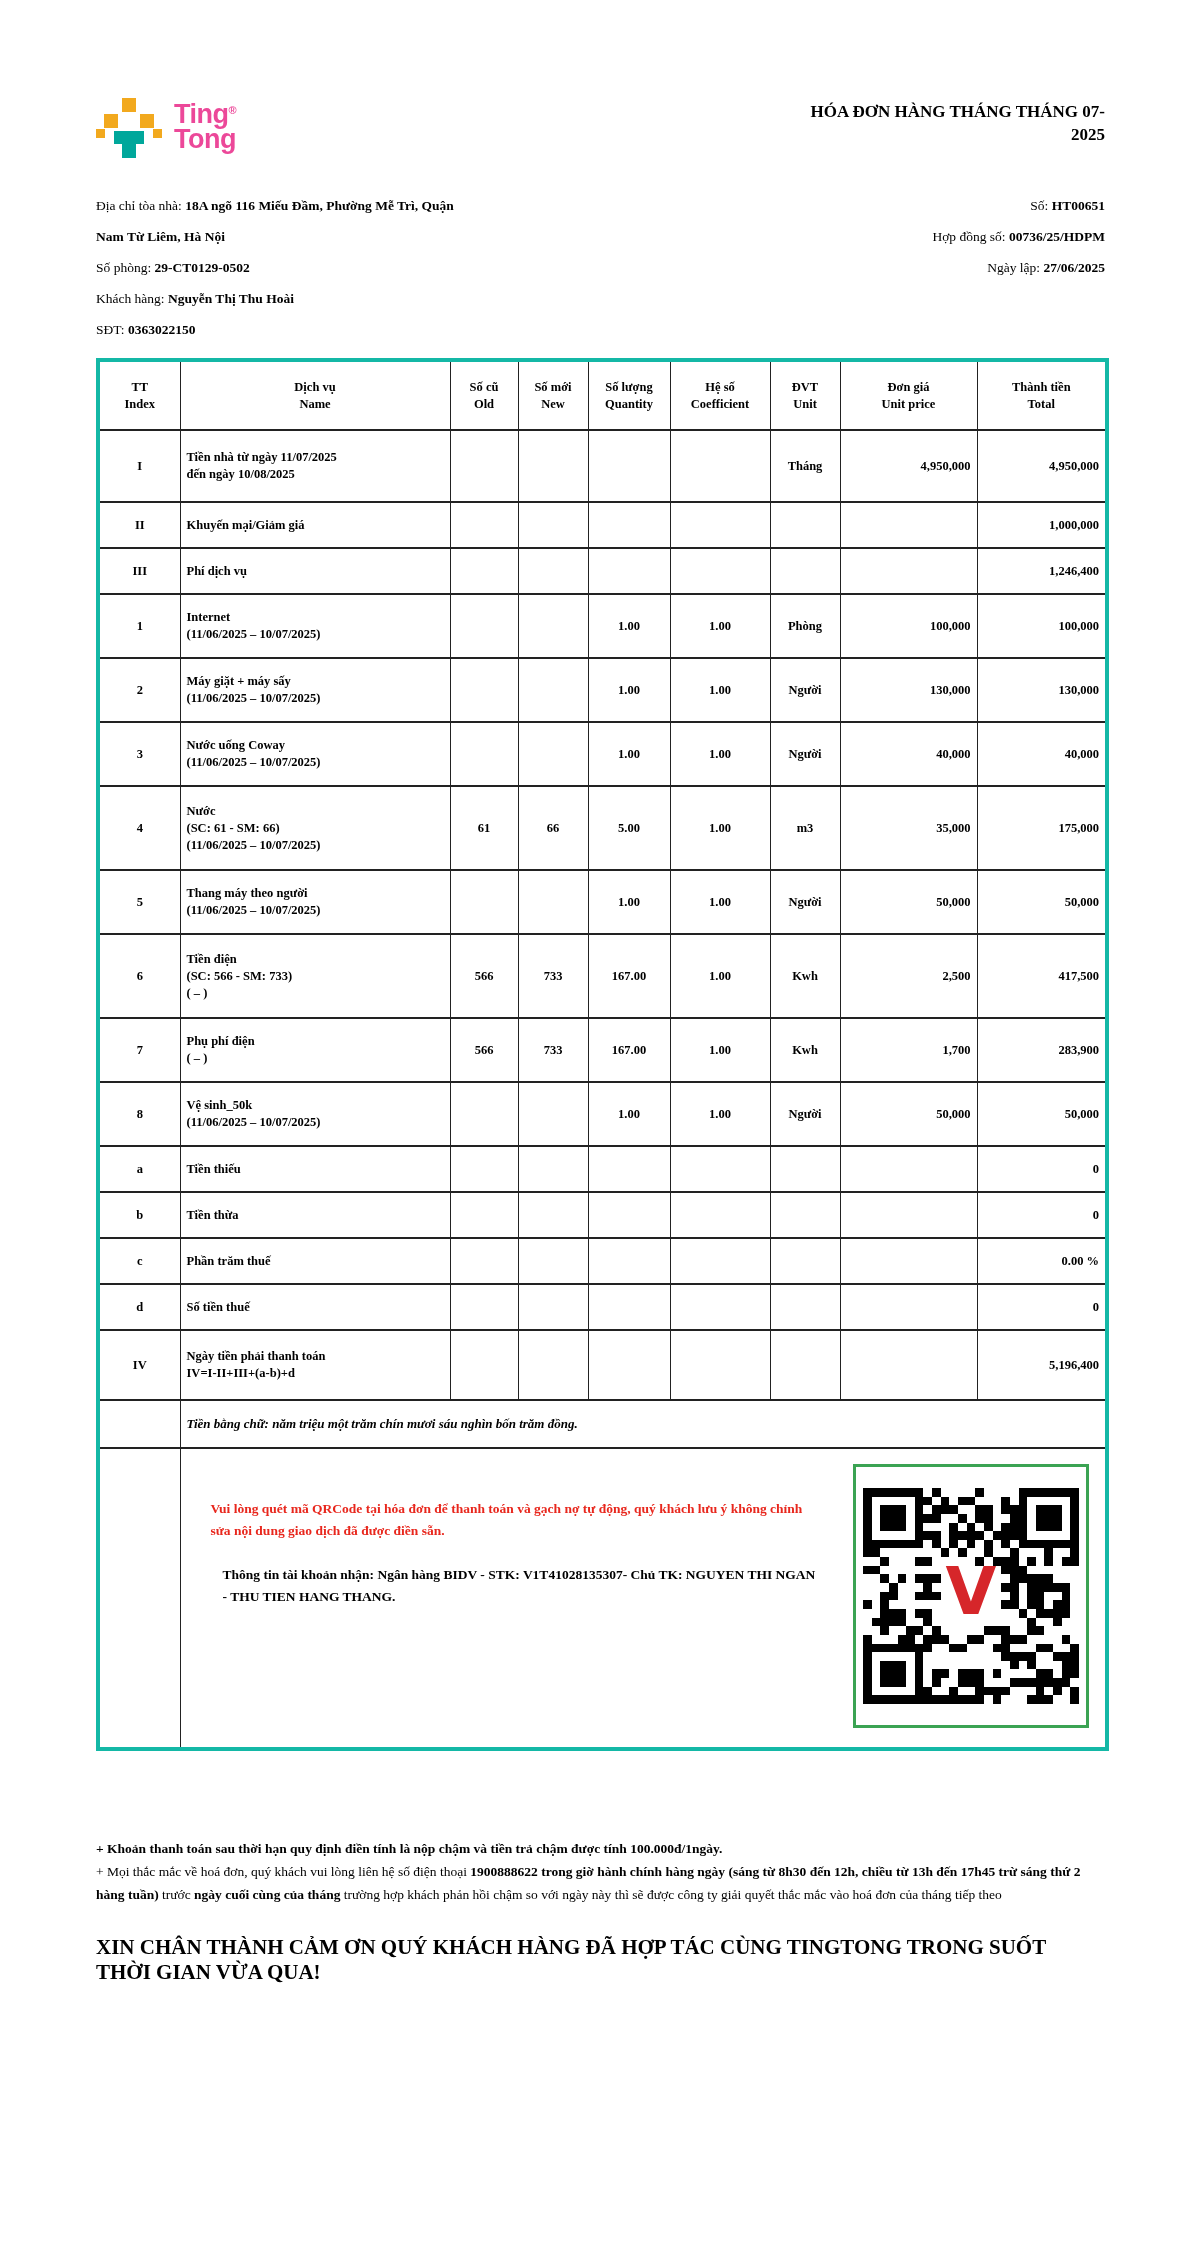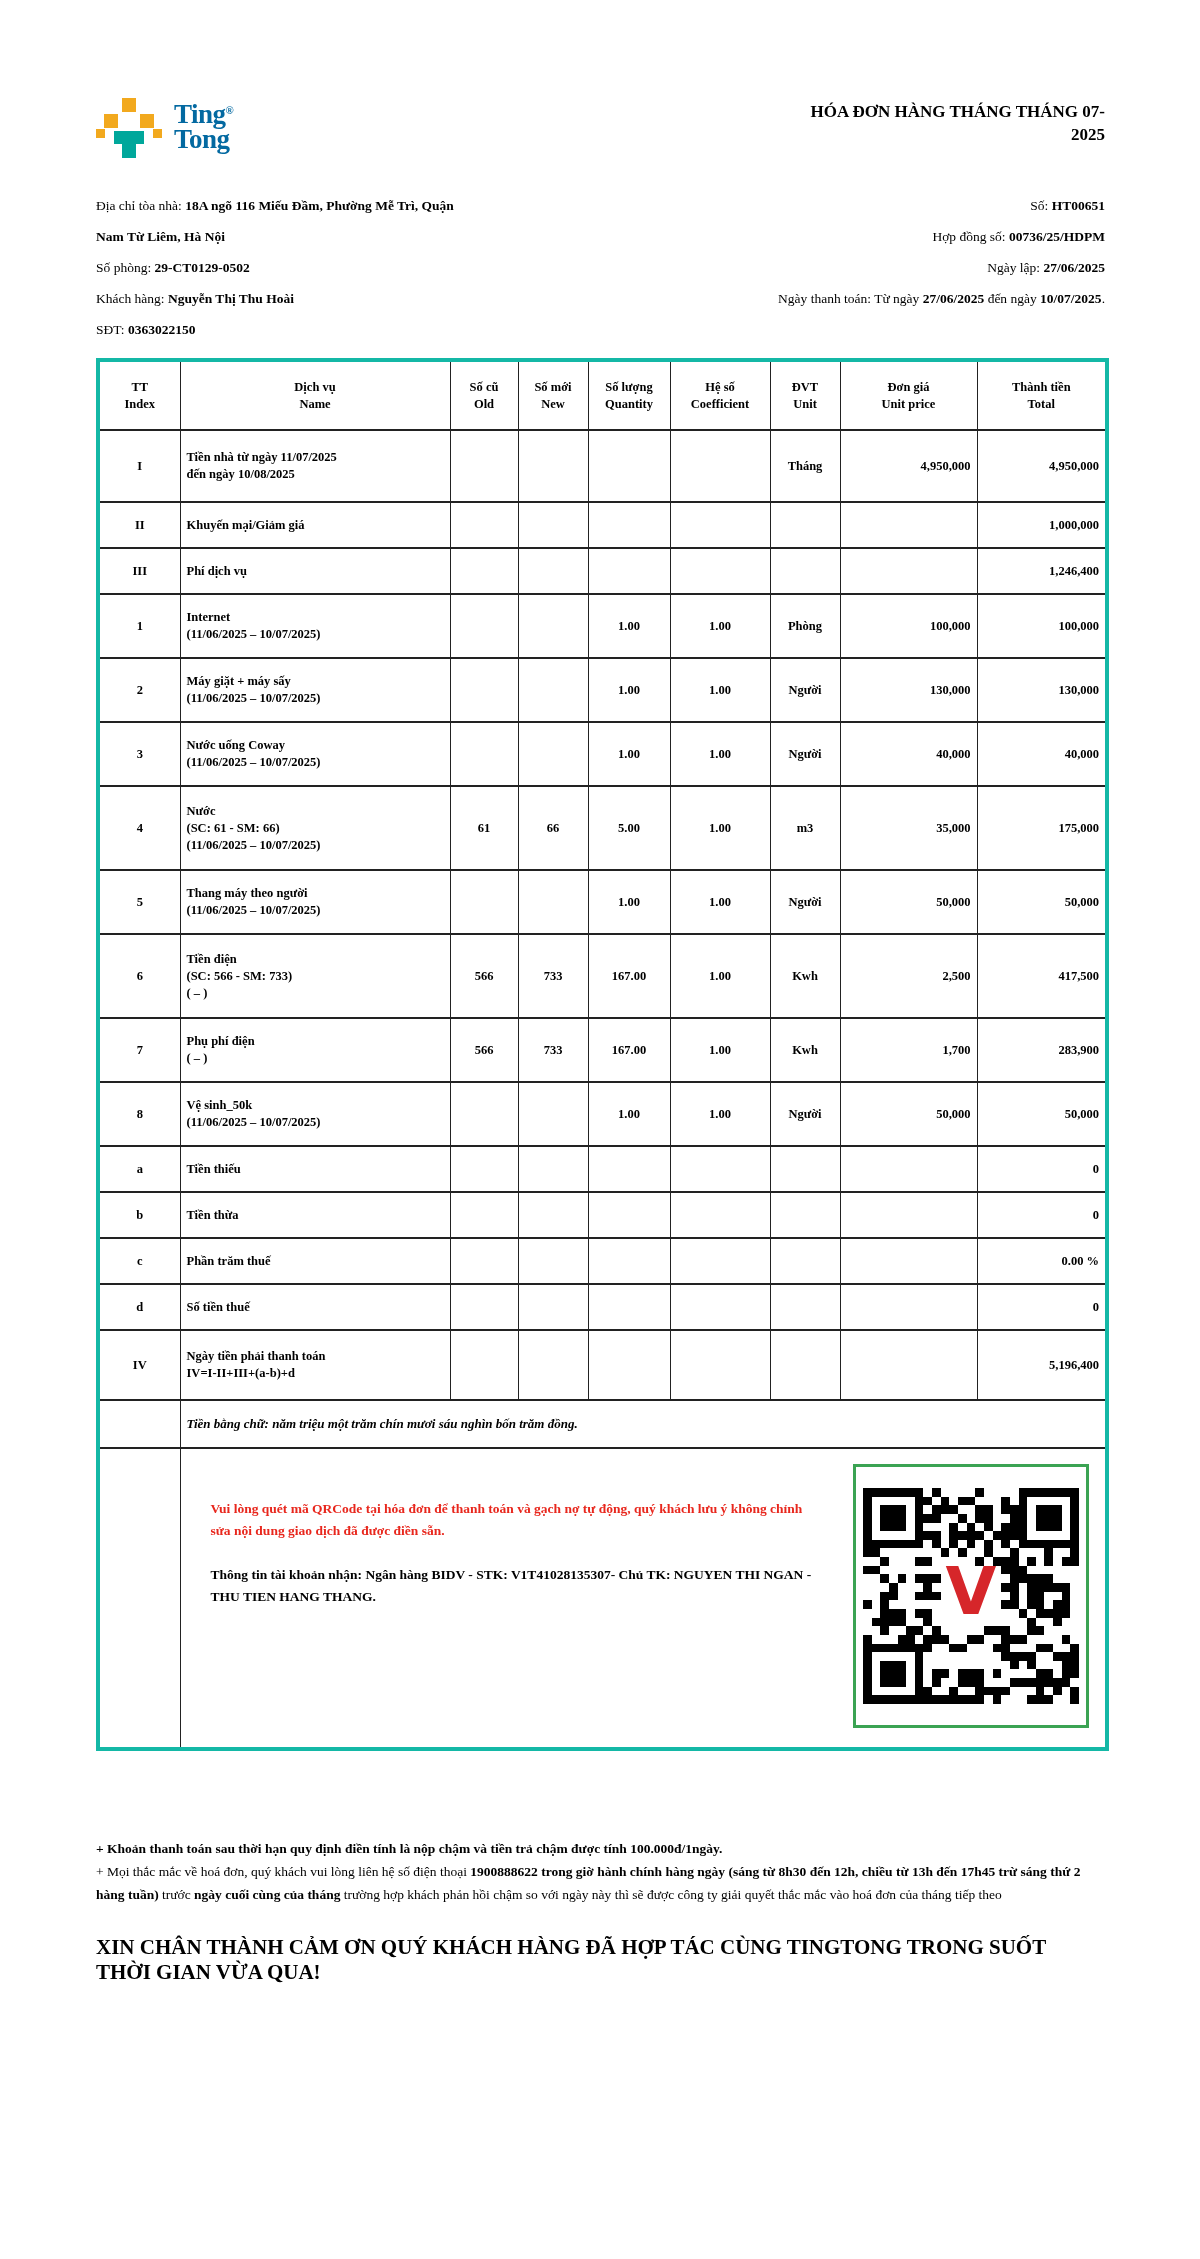--- a/index.html
+++ b/index.html
@@ -7,22 +7,22 @@
        font-family:"Liberation Serif","DejaVu Serif",serif;}
   .page{width:1009px;margin:0 0 0 96px;padding-top:98px;}
 
   
   .top{display:flex;justify-content:space-between;align-items:flex-start;}
   .logo{display:flex;align-items:flex-start;gap:12px;}
   .logo-mark{position:relative;width:66px;height:62px;flex:0 0 auto;}
   .px{position:absolute;}
   .px-y{background:#f2a91e;}
   .px-t{background:#00a79b;}
-  .logo-text{font-family:Liberation Serif, serif;font-weight:bold;
-             font-size:27px;line-height:25px;color:#0369a1;letter-spacing:-0.5px;}
+  .logo-text{font-family:Liberation Sans, sans-serif;font-weight:bold;
+             font-size:27px;line-height:25px;color:#ec4899;letter-spacing:-0.5px;}
   .logo-text sup{font-size:11px;vertical-align:9px;}
   .doc-title{width:640px;text-align:right;font-weight:bold;font-size:17px;line-height:23px;padding-top:2px;}
 
   
   .info{display:flex;margin-top:30px;}
   .info-left{width:560px;}
   .info-right{flex:1;text-align:right;}
   .iline{font-size:13.5px;line-height:31px;white-space:nowrap;}
   .iline b{font-weight:bold;}
 
@@ -47,21 +47,21 @@
 
   tr.words td{height:40px;}
   .c-words{text-align:left;padding-left:22px;font-weight:normal;font-style:italic;font-size:13px;}
   .c-words b{font-weight:bold;}
 
   tr.qr-row td{height:292px;}
   .qr-cell{padding:0;}
   .qr-flex{display:flex;width:100%;height:100%;align-items:flex-start;}
   .qr-text{width:612px;padding:46px 0 0 24px;font-size:13.5px;line-height:22px;}
   .qr-red{color:#e8271d;}
-  .qr-acct{margin-top:22px;}
+  .qr-acct{margin-top:22px;margin-left:12px;}
   .qr-acct b{font-weight:bold;}
   .qr-box{margin-left:auto;margin-right:10px;margin-top:12px;width:230px;height:258px;
           border:3px solid #3ba353;background:#fff;display:flex;align-items:center;justify-content:center;}
   .qr-box svg{width:216px;height:216px;}
 
   
   .footer{margin-top:86px;font-size:13.5px;line-height:23px;width:990px;}
   .f-head{font-weight:bold;font-size:14px;}
   .f-note1{font-weight:bold;margin-top:27px;}
   .f-note2{}
@@ -99,21 +99,20 @@
     <div class="info-left">
       <div class="iline" style="white-space:normal;"><span>Địa chỉ tòa nhà: </span><b>18A ngõ 116 Miếu Đầm, Phường Mễ Trì, Quận</b><br><b>Nam Từ Liêm, Hà Nội</b></div>
       <div class="iline"><span>Số phòng: </span><b>29-CT0129-0502</b></div>
       <div class="iline"><span>Khách hàng: </span><b>Nguyễn Thị Thu Hoài</b></div>
       <div class="iline"><span>SĐT: </span><b>0363022150</b></div>
     </div>
     <div class="info-right">
       <div class="iline"><span>Số: </span><b>HT00651</b></div>
       <div class="iline"><span>Hợp đồng số: </span><b>00736/25/HDPM</b></div>
       <div class="iline"><span>Ngày lập: </span><b>27/06/2025</b></div>
-      <div class="iline"><span>Ngày thanh toán: Từ ngày </span><b>27/06/2025</b><span> đến ngày </span><b>10/07/2025</b><span>.</span></div>
     </div>
   </div>
 
   <table class="inv">
     <colgroup>
       <col style="width:82px">
         <col style="width:270px">
         <col style="width:68px">
         <col style="width:70px">
       <col style="width:82px">

